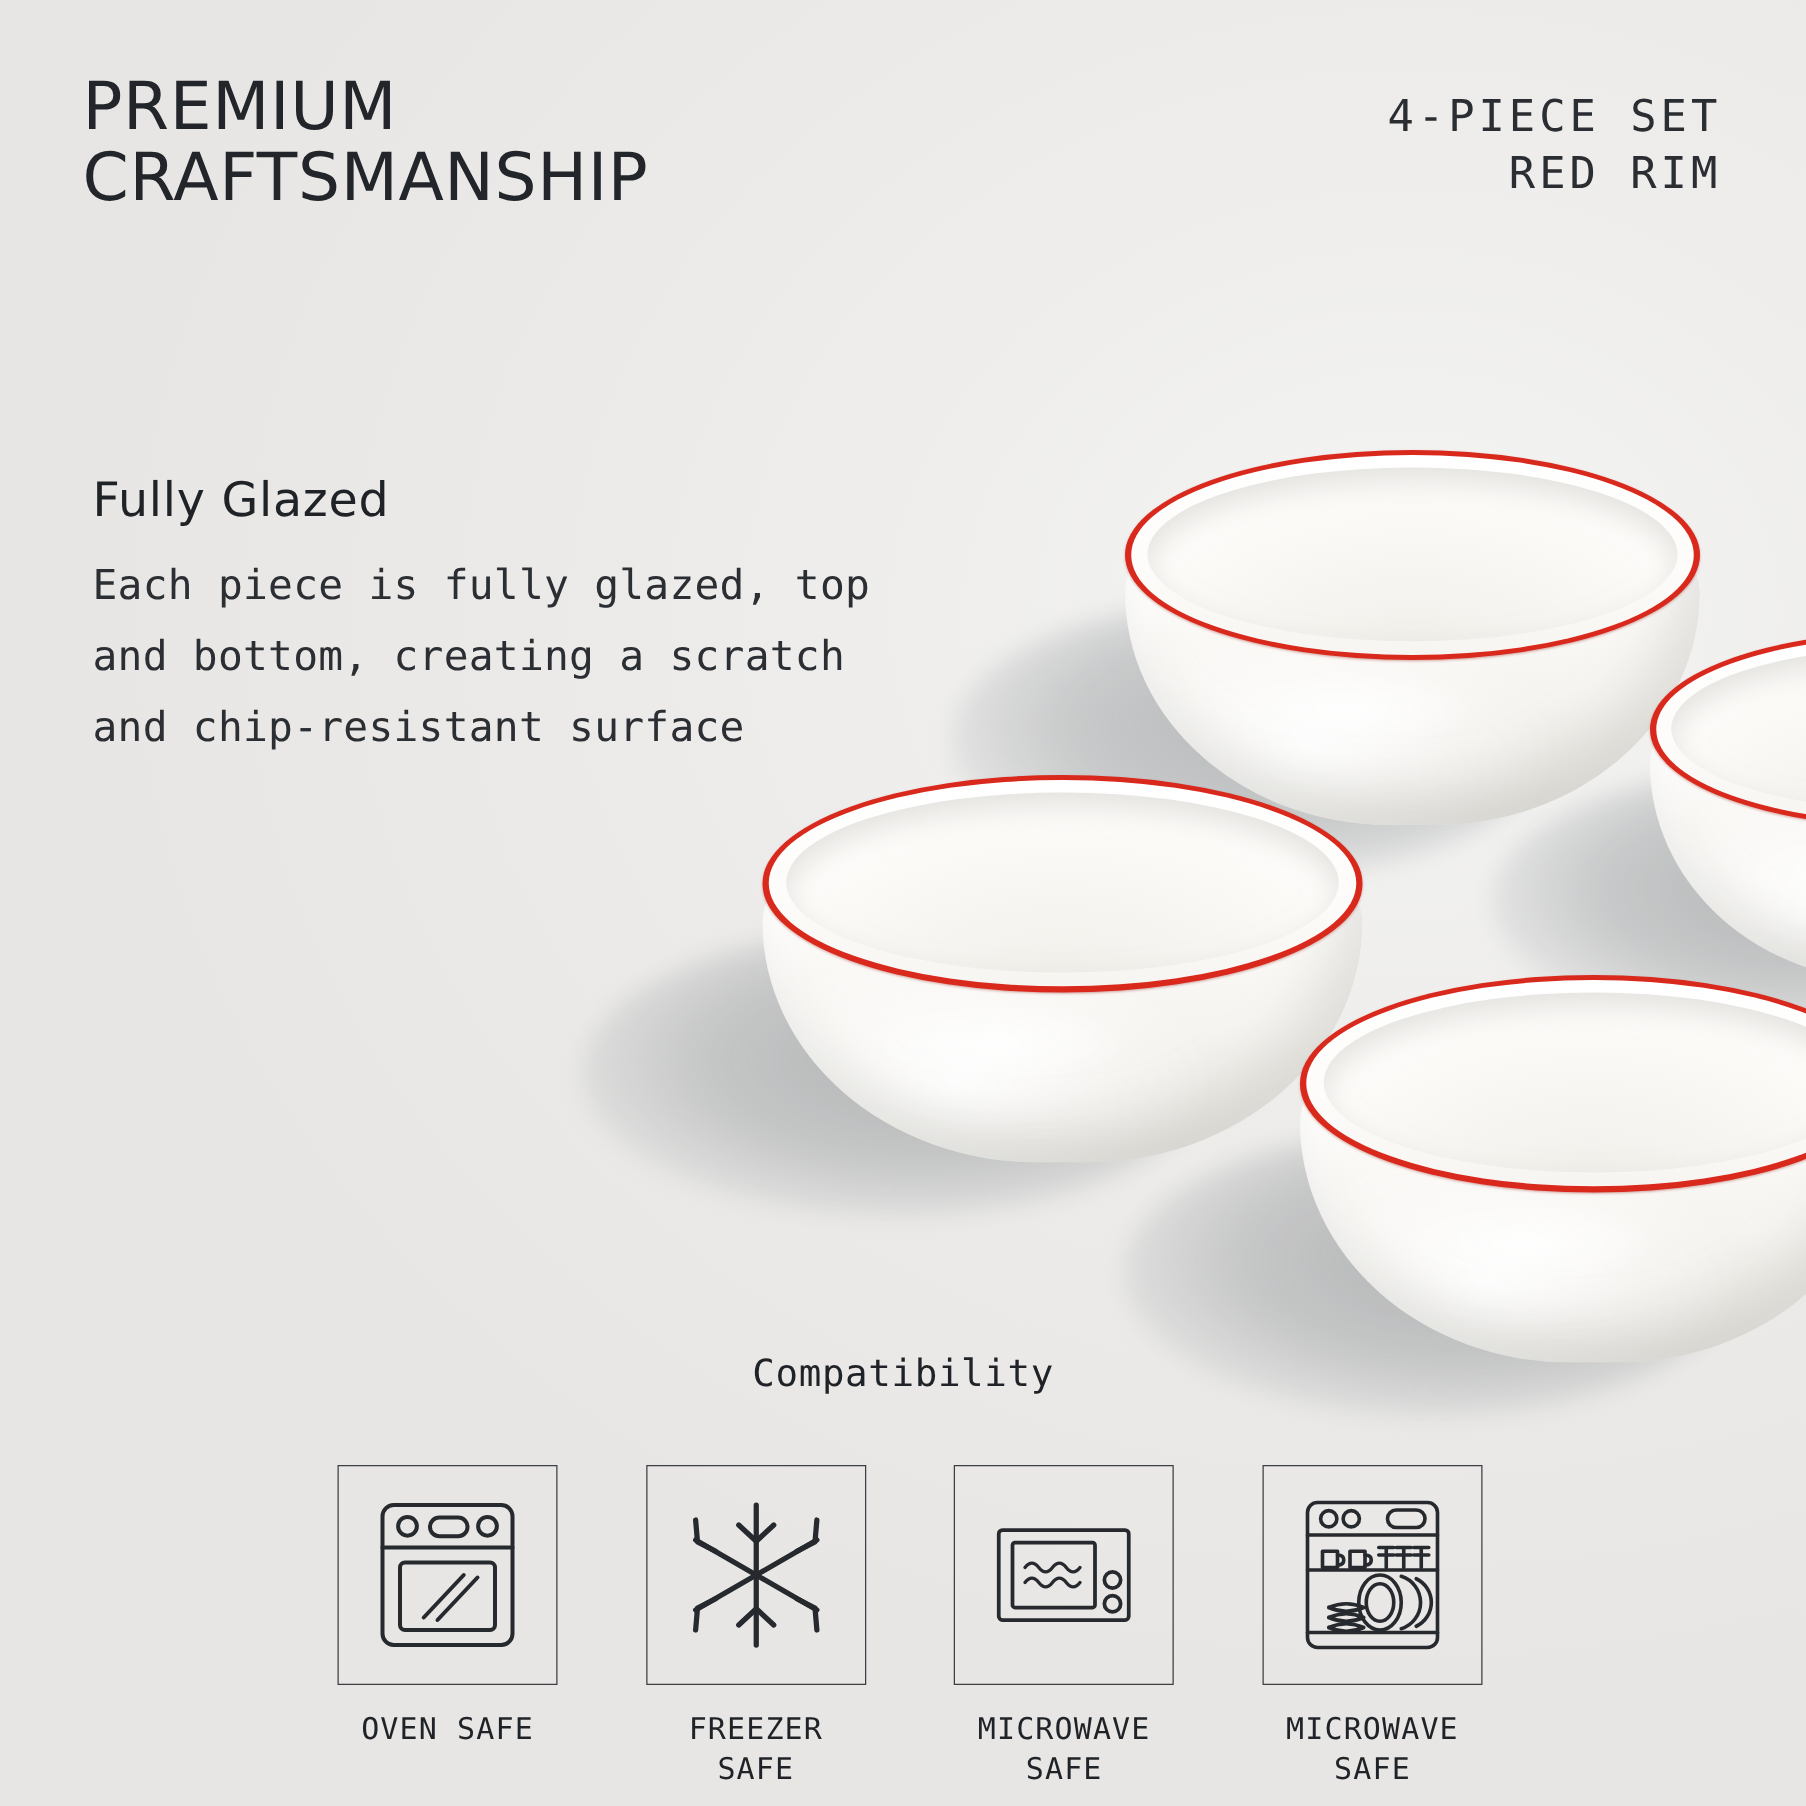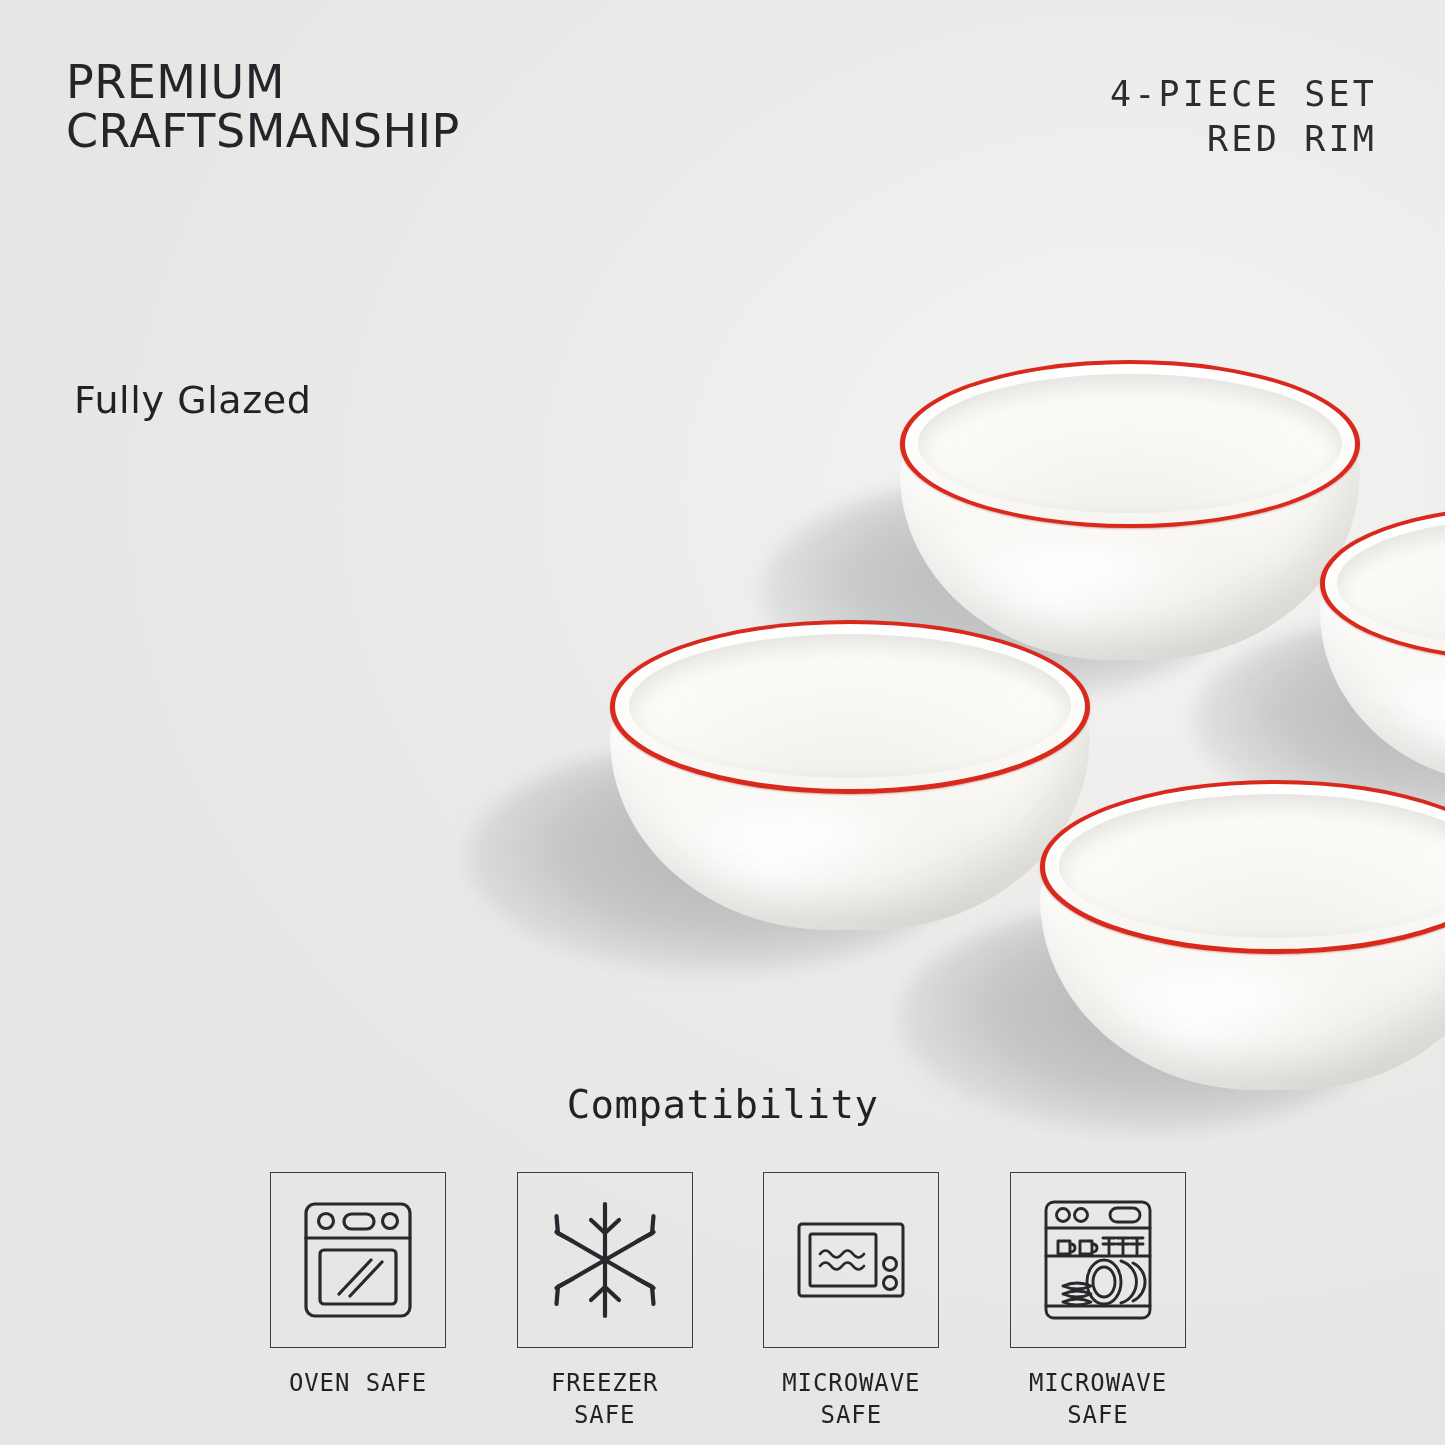--- a/index.html
+++ b/index.html
@@ -97,21 +97,21 @@
     filter: blur(5px);
   }
 
   
   #headline {
     position: absolute;
     left: 66px;
     top: 58px;
     width: 860px;
     font-family: "DejaVu Sans", "Liberation Sans", sans-serif;
-    font-size: 46px;
+    font-size: 53px;
     line-height: 1.07;
     letter-spacing: 0.5px;
     font-weight: 400;
     color: #22252a;
     white-space: pre-line;
   }
   #set-badge {
     position: absolute;
     right: 68px;
     top: 72px;
@@ -143,21 +143,21 @@
   }
   #feature-glazed { top: 378px; width: 700px; }
   #feature-vitrified { top: 706px; width: 580px; }
 
   
   #compat-title {
     position: absolute;
     left: 0; right: 0;
     top: 1082px;
     text-align: center;
-    font-size: 39px;
+    font-size: 30px;
     letter-spacing: 0.5px;
     color: #1f2226;
   }
   #compat-row {
     position: absolute;
     left: 268px;
     top: 1172px;
     width: 920px;
     display: flex;
     justify-content: space-between;
@@ -237,20 +237,23 @@
       </div>
     </div>
 
   <div id="headline">PREMIUM
 CRAFTSMANSHIP</div>
   <div id="set-badge">4-PIECE SET
 RED RIM</div>
 
   <div class="feature" id="feature-glazed">
     <p class="feature-title">Fully Glazed</p>
+    <p class="feature-body">Each piece is fully glazed, top
+and bottom, creating a scratch
+and chip-resistant surface</p>
   </div>
 
 
   <div id="compat-title">Compatibility</div>
 
   <div id="compat-row">
 
     <div class="compat-item">
       <div class="compat-box">
         <svg width="132" height="132" viewBox="0 0 132 132" fill="none" stroke="#26292d" stroke-width="3.2" stroke-linecap="round" stroke-linejoin="round">

